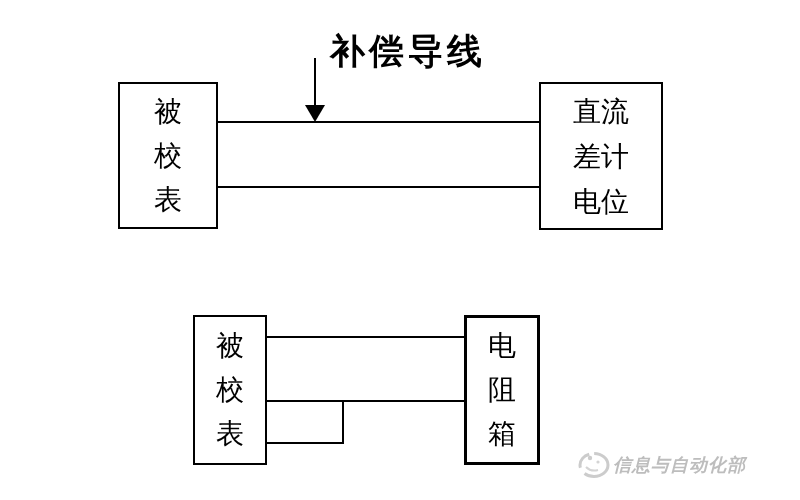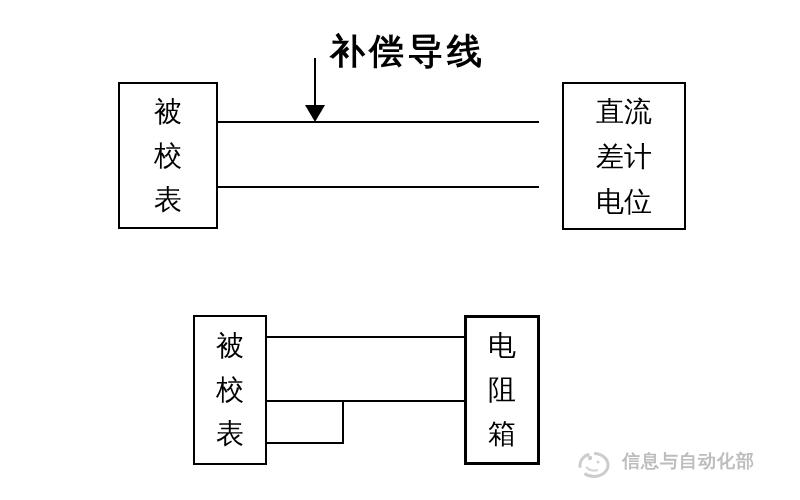--- a/index.html
+++ b/index.html
@@ -24,21 +24,21 @@
     justify-content: center;
     align-items: center;
     color: #000000;
     font-family: "Liberation Serif", serif;
     font-size: 28px;
     line-height: 44px;
     text-align: center;
     z-index: 2;
   }
   .box-top-left   { left: 118px; top: 82px;  width: 100px; height: 147px; }
-  .box-top-right  { left: 539px; top: 82px;  width: 124px; height: 148px; line-height: 45px; margin-left: 23px; }
+  .box-top-right  { left: 539px; top: 82px;  width: 124px; height: 148px; line-height: 45px; }
   .box-bot-left   { left: 193px; top: 315px; width: 74px;  height: 150px; }
   .box-bot-right  { left: 464px; top: 315px; width: 76px;  height: 150px; border-width: 3px; }
   
   .wire-h, .wire-v { position: absolute; background: #000000; z-index: 1; }
   .wire-top-1 { left: 218px; top: 121px; width: 321px; height: 2px; }
   .wire-top-2 { left: 218px; top: 186px; width: 321px; height: 2px; }
   .wire-bot-1 { left: 267px; top: 336px; width: 197px; height: 2px; }
   .wire-bot-2 { left: 267px; top: 400px; width: 197px; height: 2px; }
   .wire-bot-3h { left: 267px; top: 442px; width: 77px; height: 2px; }
   .wire-bot-3v { left: 342px; top: 400px; width: 2px; height: 44px; }
@@ -63,22 +63,23 @@
     letter-spacing: 4px;
     color: #000000;
     font-family: "Liberation Sans", sans-serif;
     white-space: nowrap;
     z-index: 3;
     margin-top: 9px;
   }
   
   .watermark {
     position: absolute; left: 575px; top: 449px;
-    display: flex; align-items: flex-start; gap: 9px;
+    display: flex; align-items: center; 
     z-index: 4;
+    font-style: italic;
   }
   .wm-logo { width: 38px; height: 31px; display: block; }
   .wm-text {
     font-size: 18px;
     font-weight: bold;
     letter-spacing: 1px;
     color: #bdbdbd;
     text-shadow: 1.5px 1.5px 0 #ffffff;
     white-space: nowrap;
     font-family: "Liberation Sans", sans-serif;

